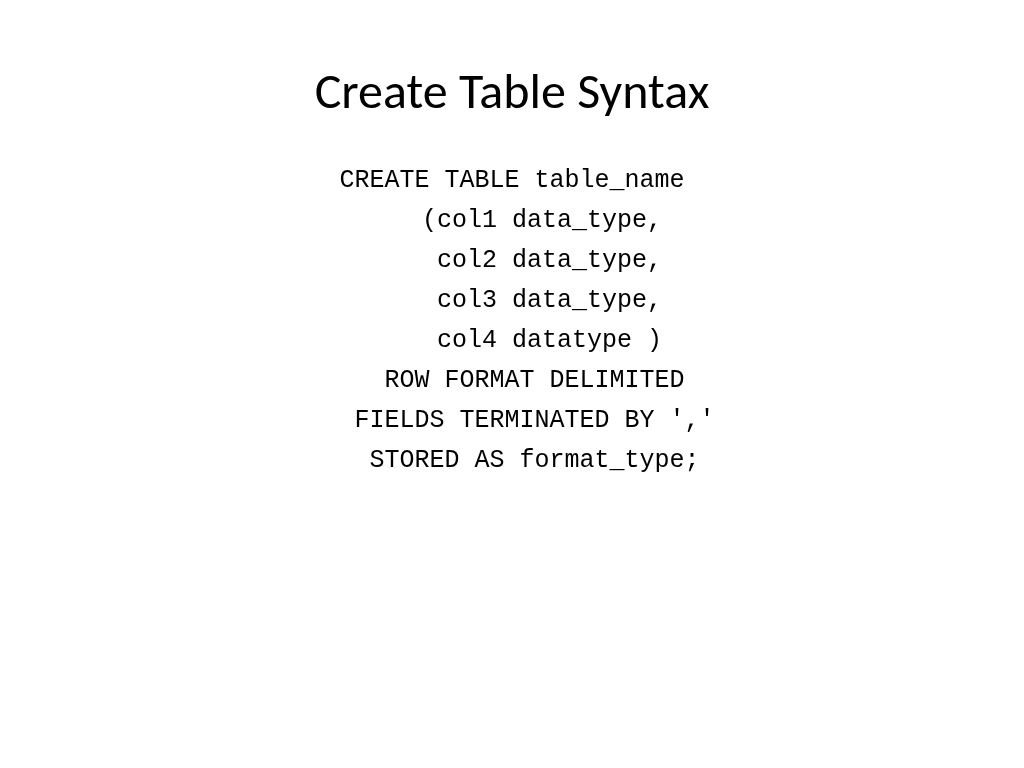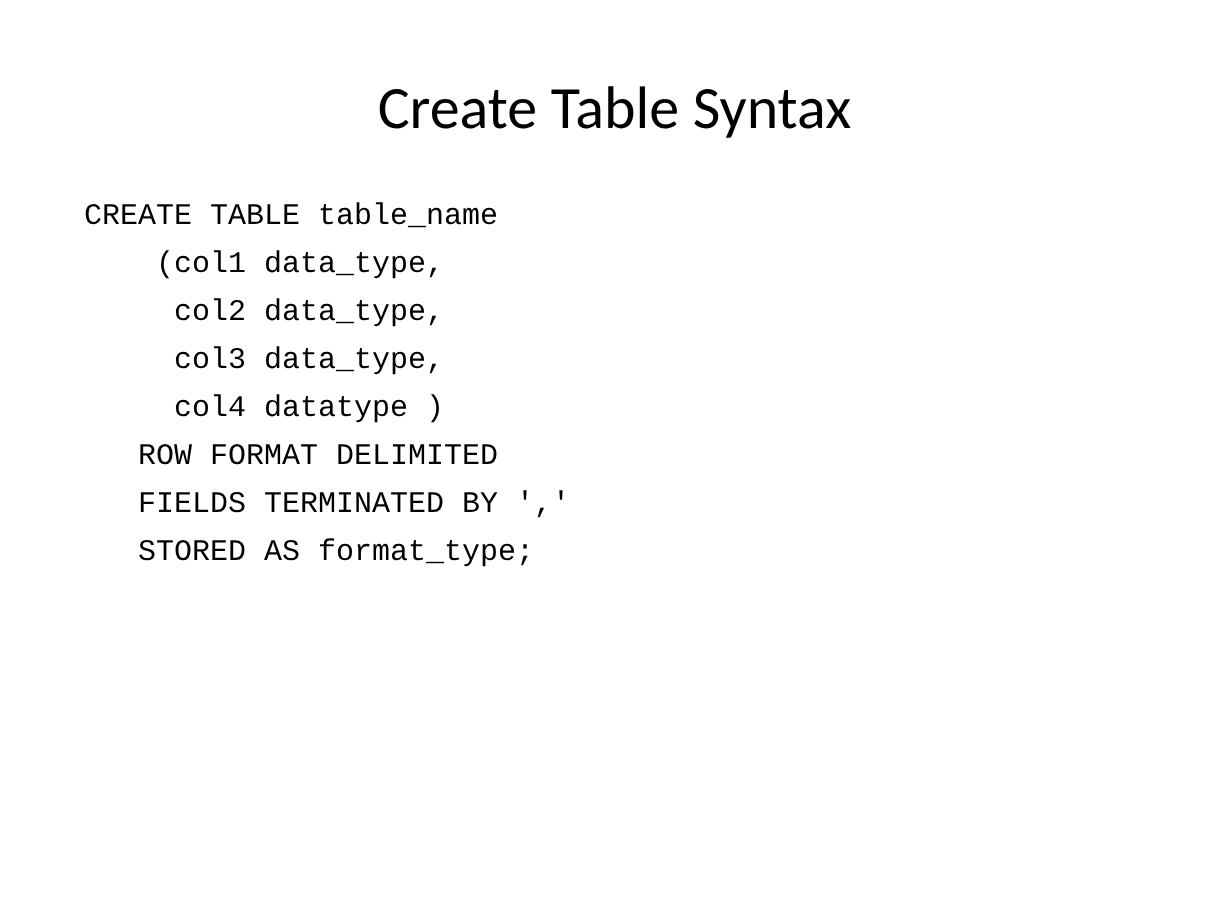--- a/index.html
+++ b/index.html
@@ -27,20 +27,21 @@
       text-align: center;
       margin-bottom: 40px;
       font-family: Calibri, Arial, sans-serif;
     }
     .code-block {
       font-family: 'Courier New', Courier, monospace;
       font-size: 25px;
       color: #000000;
       line-height: 1.6;
       white-space: pre;
+      text-align: center;
     }
   </style>
 </head>
 <body>
 
 <div class="slide">
   <h1 class="title">Create Table Syntax</h1>
   <div class="code-block"><span>CREATE TABLE table_name</span>
 <span>    (col1 data_type,</span>
 <span>     col2 data_type,</span>

